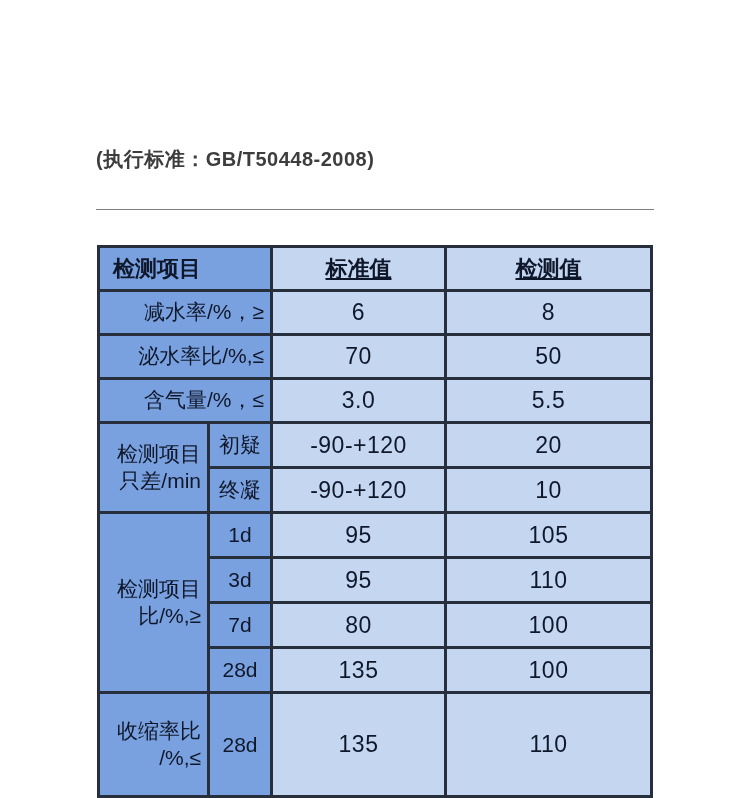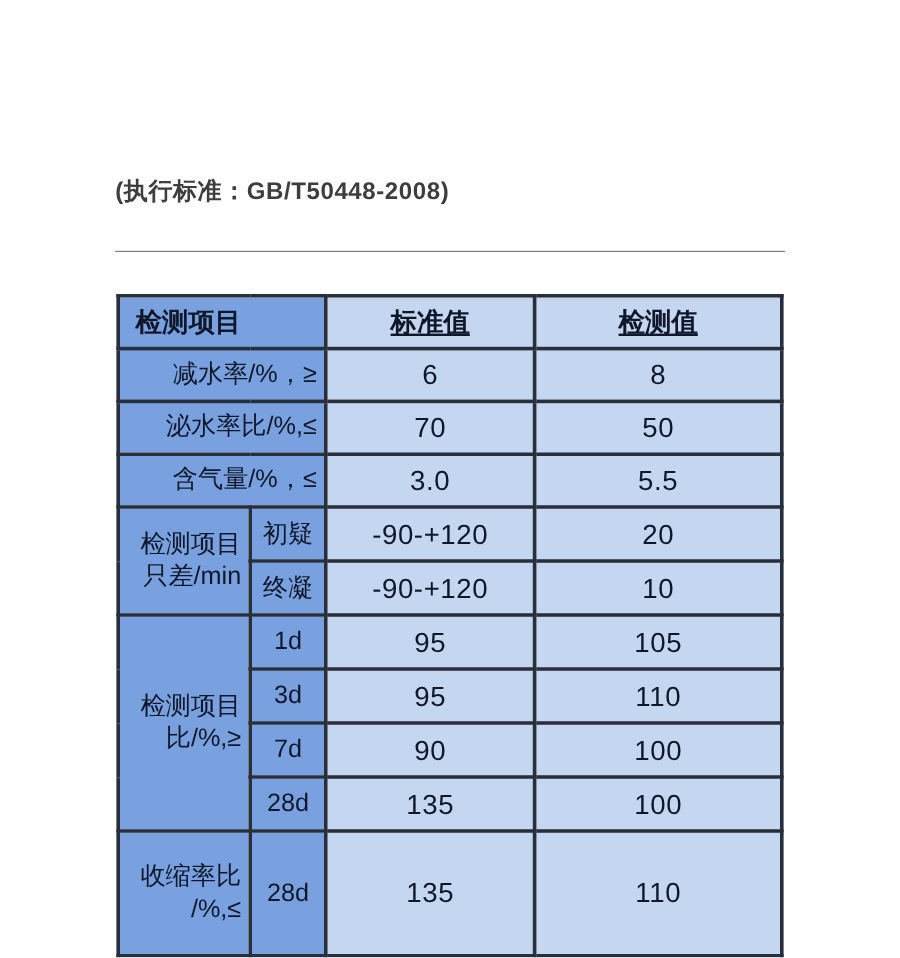--- a/index.html
+++ b/index.html
@@ -155,21 +155,21 @@
       </tr>
 
       <tr class="h45">
         <td class="dark sub-cell">3d</td>
         <td class="light val-cell">95</td>
         <td class="light val-cell">110</td>
       </tr>
 
       <tr class="h45">
         <td class="dark sub-cell">7d</td>
-        <td class="light val-cell">90</td>
+        <td class="light val-cell">80</td>
         <td class="light val-cell">100</td>
       </tr>
 
       <tr class="h45">
         <td class="dark sub-cell">28d</td>
         <td class="light val-cell">135</td>
         <td class="light val-cell">100</td>
       </tr>
 
       <tr class="h85">

